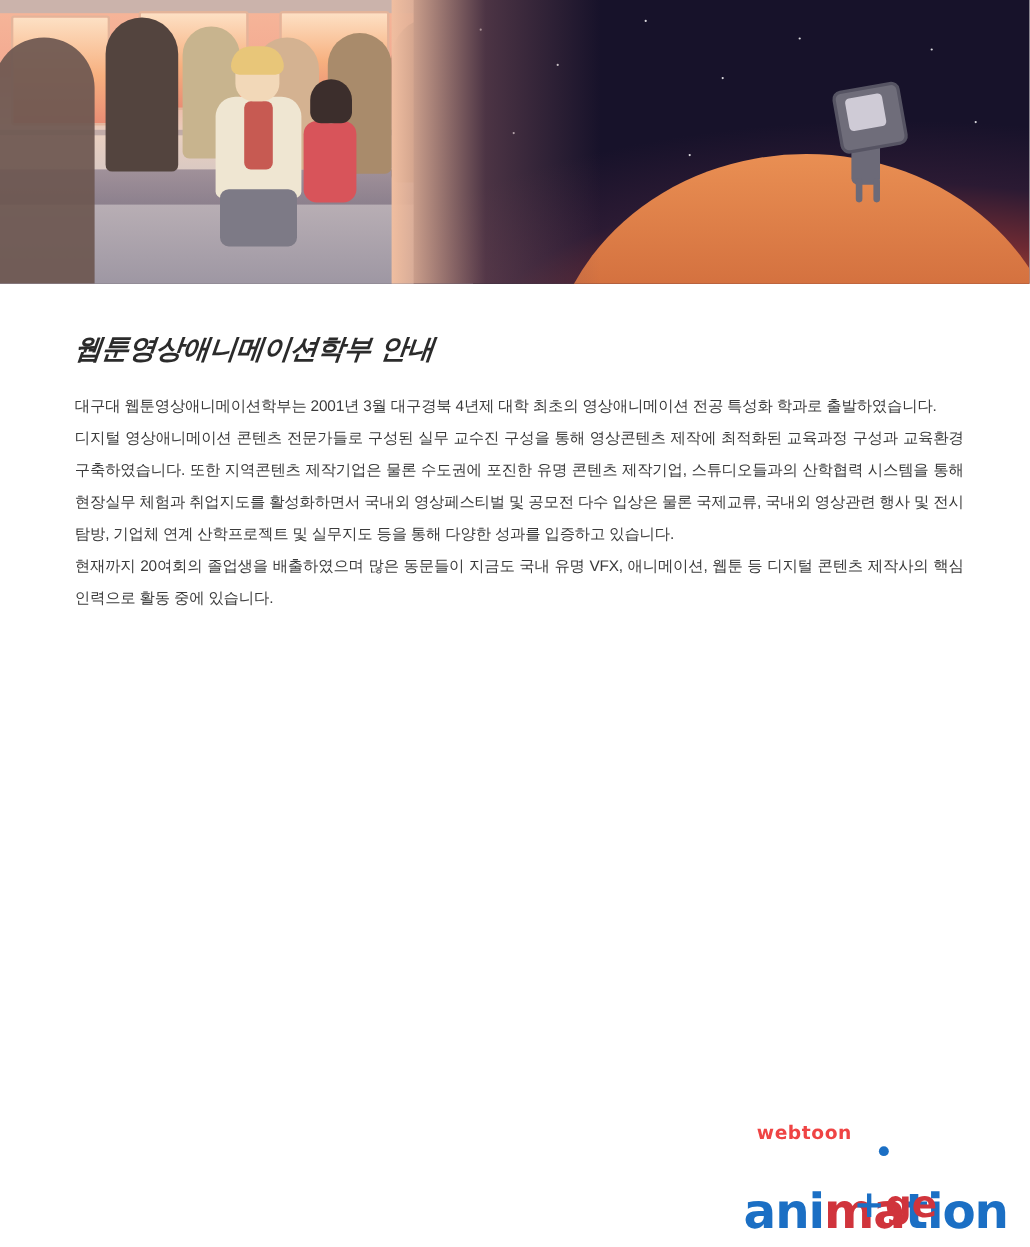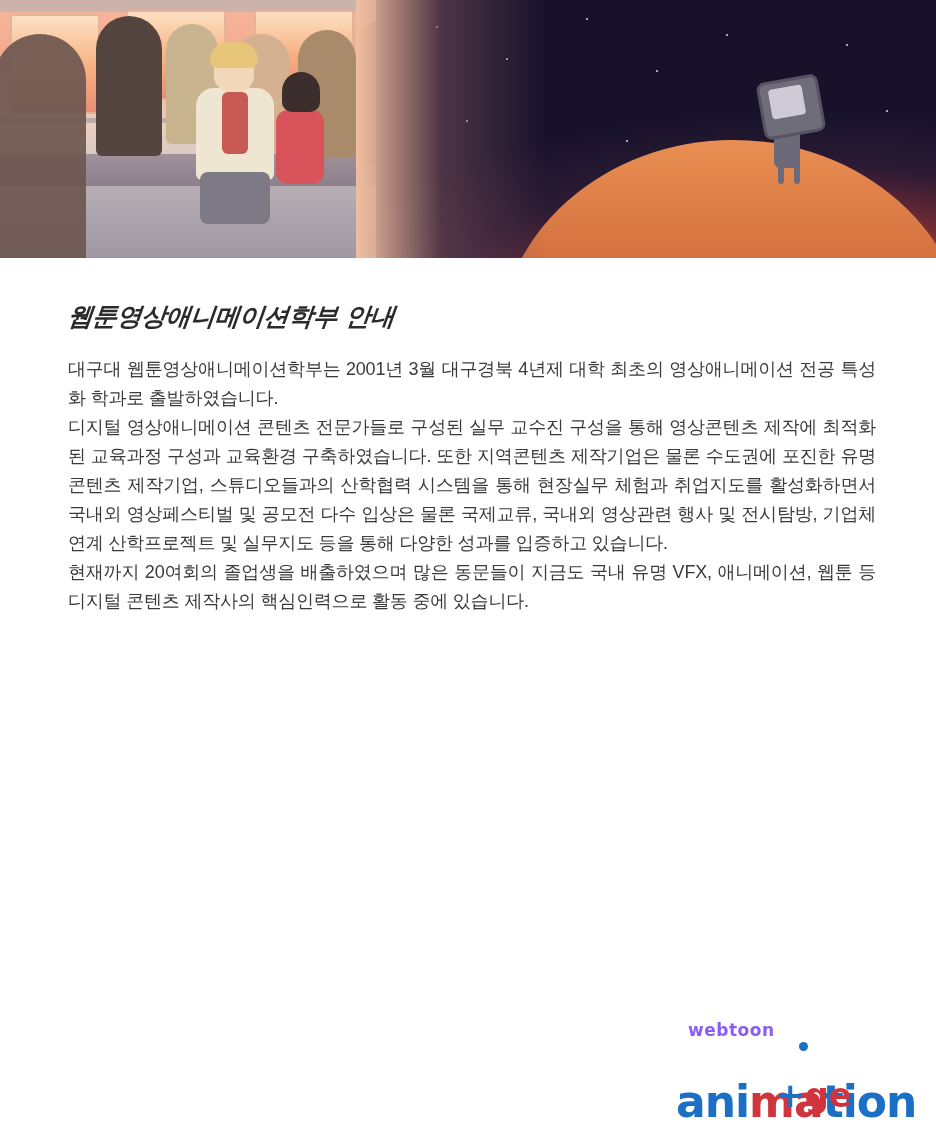--- a/index.html
+++ b/index.html
@@ -128,21 +128,21 @@
     font-family: "DejaVu Serif", serif;
     font-size: 25px;
     font-weight: 700;
     font-style: italic;
     color: #2b2b2b;
     letter-spacing: -0.5px;
     transform: skewX(-6deg);
   }
   .body-copy {
     margin: 0 60px 0 68px;
-    font-size: 18px;
+    font-size: 14px;
     line-height: 29px;
     color: #3a3a3a;
     text-align: justify;
     letter-spacing: -0.2px;
   }
   .body-copy p { margin: 0; }
 
   
   .logo {
     position: absolute;
@@ -150,21 +150,21 @@
     top: 1020px;
     width: 200px;
     height: 100px;
     font-family: "DejaVu Sans", sans-serif;
   }
   .logo-webtoon {
     position: absolute;
     left: 12px; top: 0;
     font-size: 17px;
     font-weight: 700;
-    color: #8b5cf6;
+    color: #ef4444;
     letter-spacing: .5px;
   }
   .logo-animation {
     position: absolute;
     left: 0; top: 16px;
     font-size: 44px;
     font-weight: 700;
     letter-spacing: -1px;
     line-height: 48px;
     margin-top: 42px;

